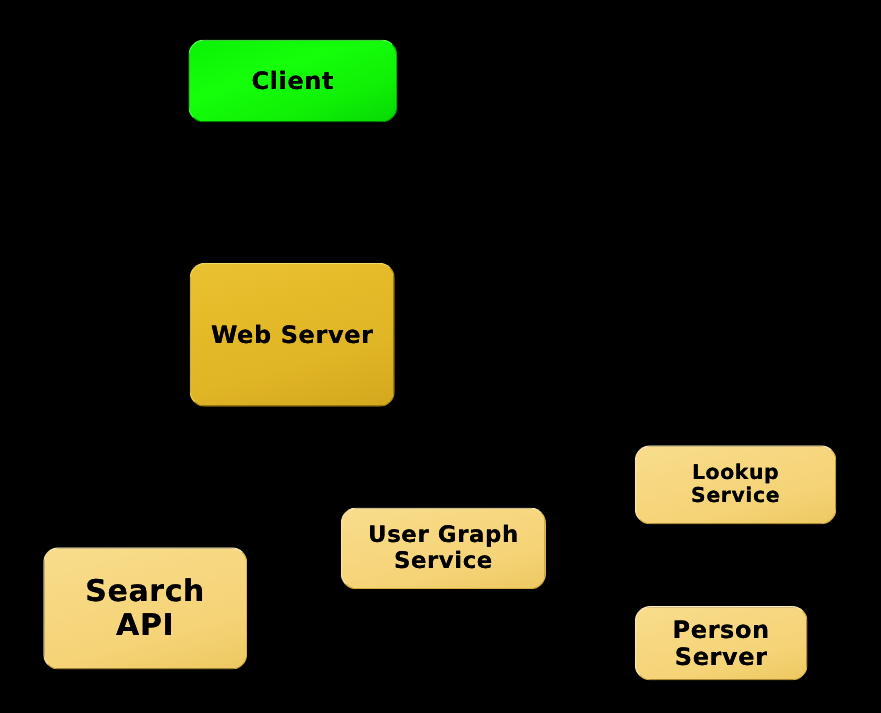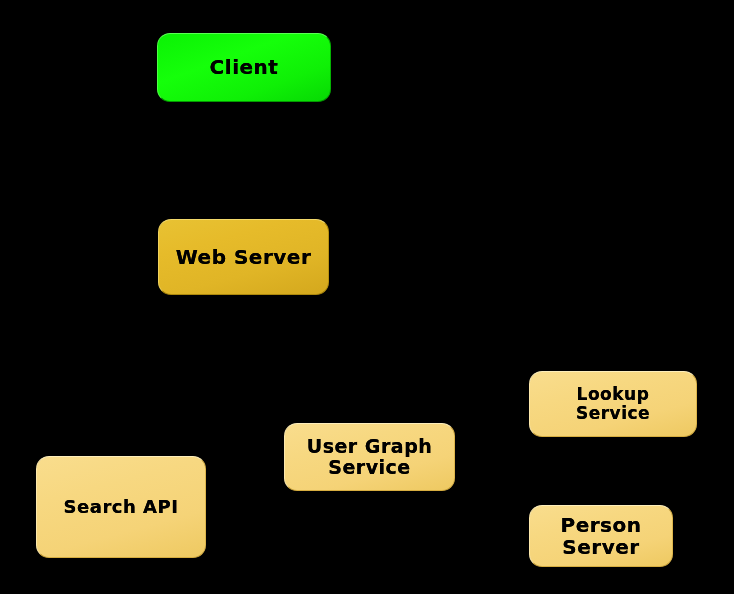--- a/index.html
+++ b/index.html
@@ -58,23 +58,23 @@
     background: linear-gradient(165deg, #f9dd8d 0%, #f7d881 32%, #f5d377 68%, #eec961 100%);
     border-top: 1px solid #fdeebb;
     border-left: 1px solid #fce8ac;
     border-right: 1px solid #ddb54b;
     border-bottom: 1px solid #d6ad40;
     justify-content: center;
   }
 
   
   #node-client        { left:157px; top:33px;  width:174px; height:69px;  font-size:20px; }
-  #node-web-server    { left:158px; top:219px; width:171px; height:76px; font-size:20px; }
+  #node-web-server    { left:158px; top:219px; width:171px; height:120px; font-size:20px; }
   #node-user-graph    { left:284px; top:423px; width:171px; height:68px;  font-size:19px; }
-  #node-search-api    { left:36px;  top:456px; width:170px; height:102px; font-size:18px; }
+  #node-search-api    { left:36px;  top:456px; width:170px; height:102px; font-size:25px; }
   #node-lookup        { left:529px; top:371px; width:168px; height:66px;  font-size:17px; }
   #node-person-server { left:529px; top:505px; width:144px; height:62px;  font-size:20px; }
 </style>
 </head>
 <body>
 
 <div id="canvas">
 
   <div class="node fill-green" id="node-client">
     <span class="node-label">Client</span>

